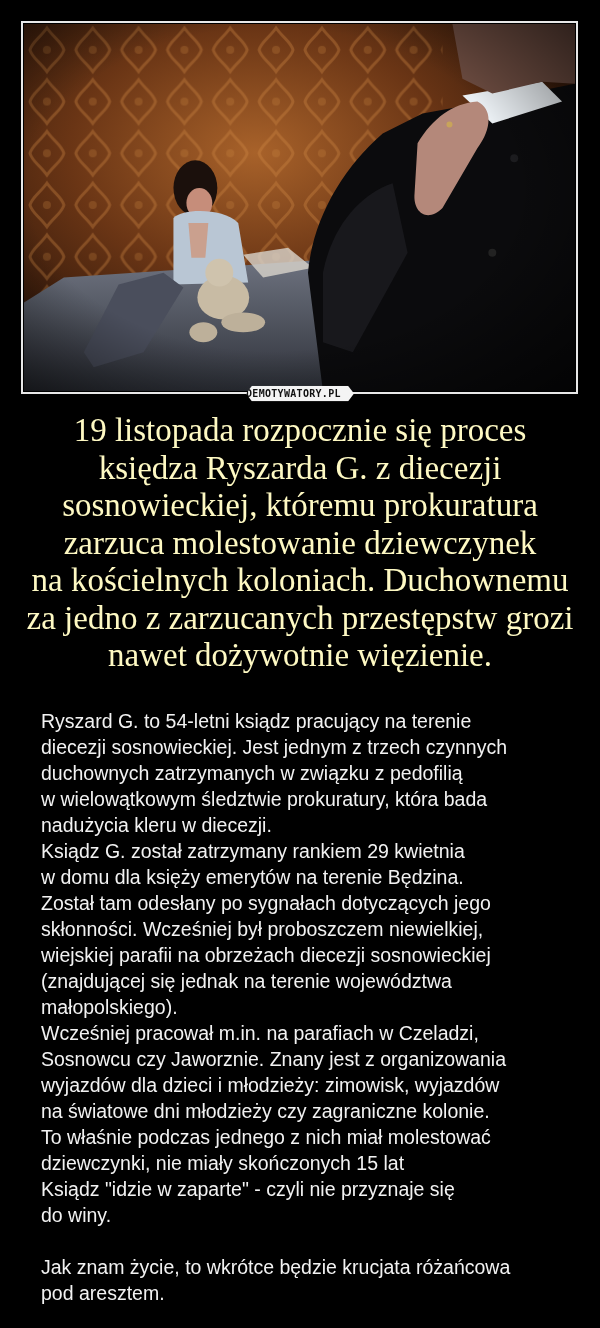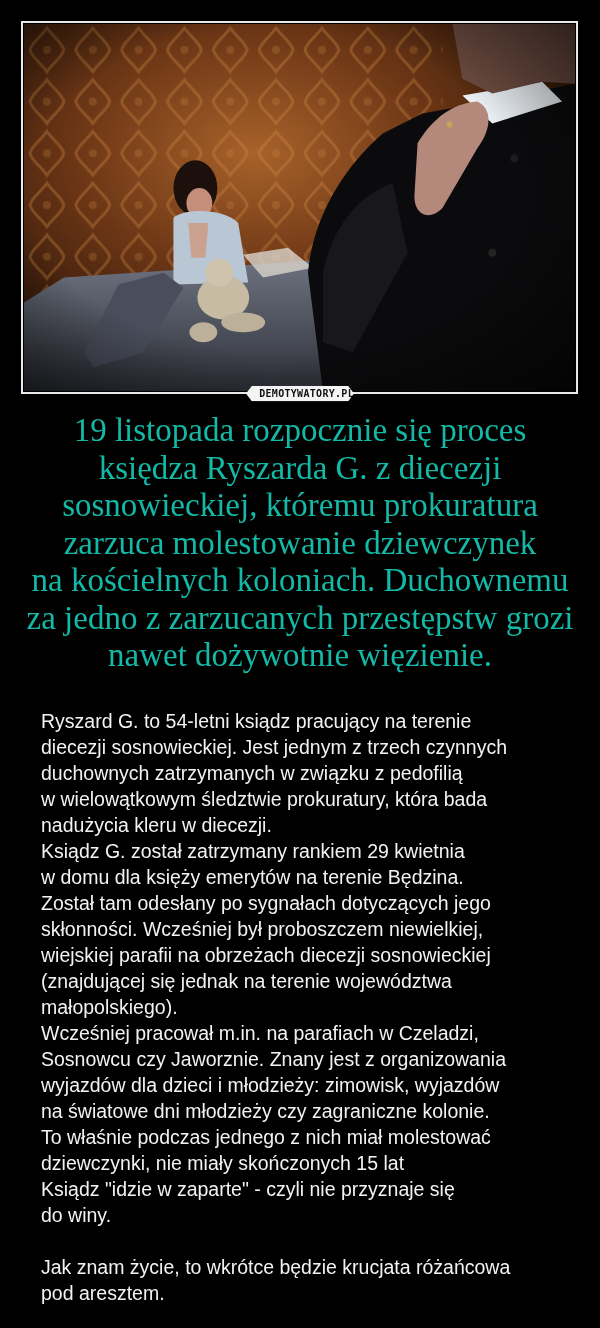--- a/index.html
+++ b/index.html
@@ -41,32 +41,32 @@
       top: 386px;
       width: 108px;
       height: 15px;
       background: #f4f4f4;
       color: #111;
       font-family: "DejaVu Sans Mono", monospace;
       font-weight: bold;
       font-size: 10px;
       letter-spacing: 0.3px;
       line-height: 15px;
-      text-align: right;
+      text-align: left;
       clip-path: polygon(6px 0, calc(100% - 6px) 0, 100% 50%, calc(100% - 6px) 100%, 6px 100%, 0 50%);
       transform: scaleY(1.05);
     }
     .title {
       position: absolute;
       left: 10px;
       top: 412px;
       width: 580px;
       margin: 0;
       text-align: center;
-      color: #14b8a6;
+      color: #fef9c3;
       font-family: "Liberation Serif", "DejaVu Serif", serif;
       font-weight: normal;
       font-size: 33px;
       line-height: 37.5px;
       white-space: pre-line;
     }
     .body-text {
       position: absolute;
       left: 30px;
       top: 697px;

